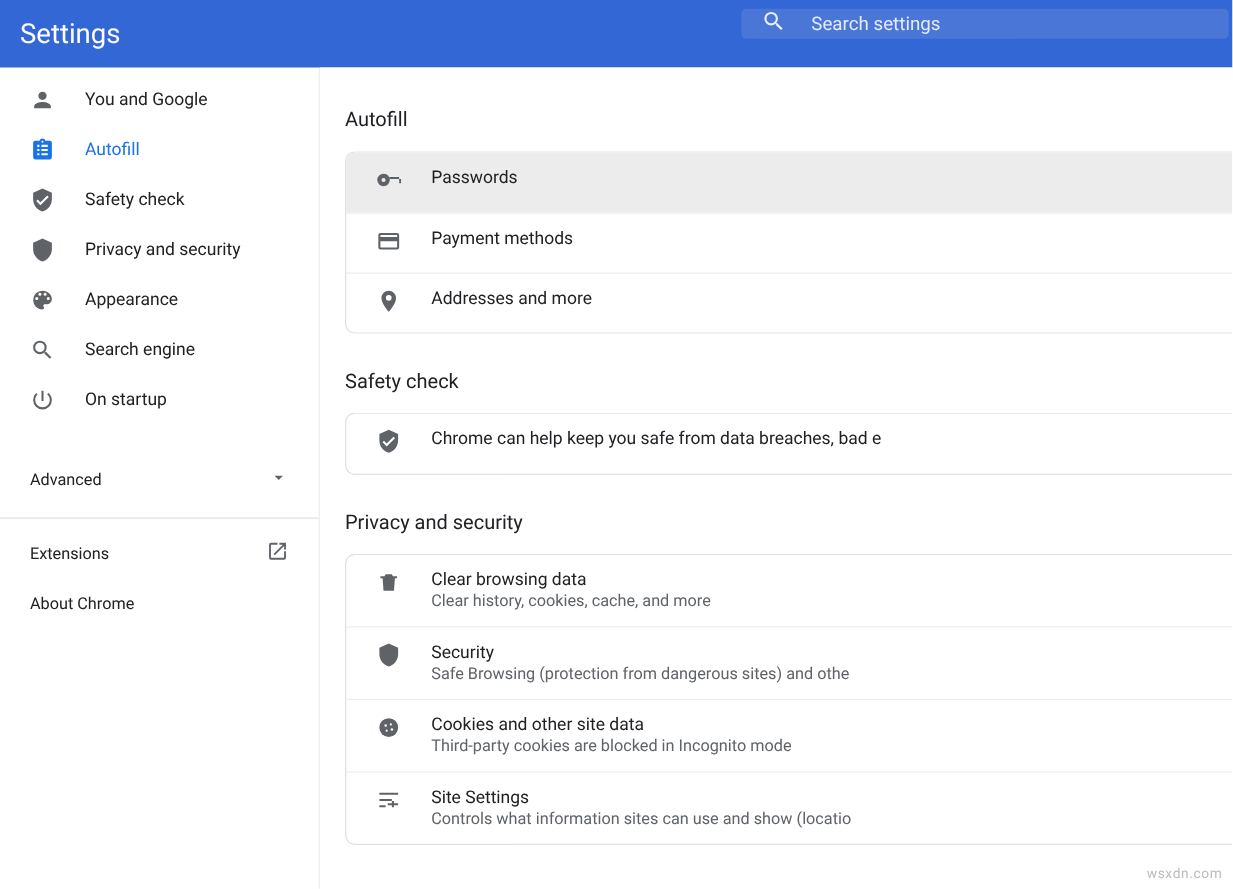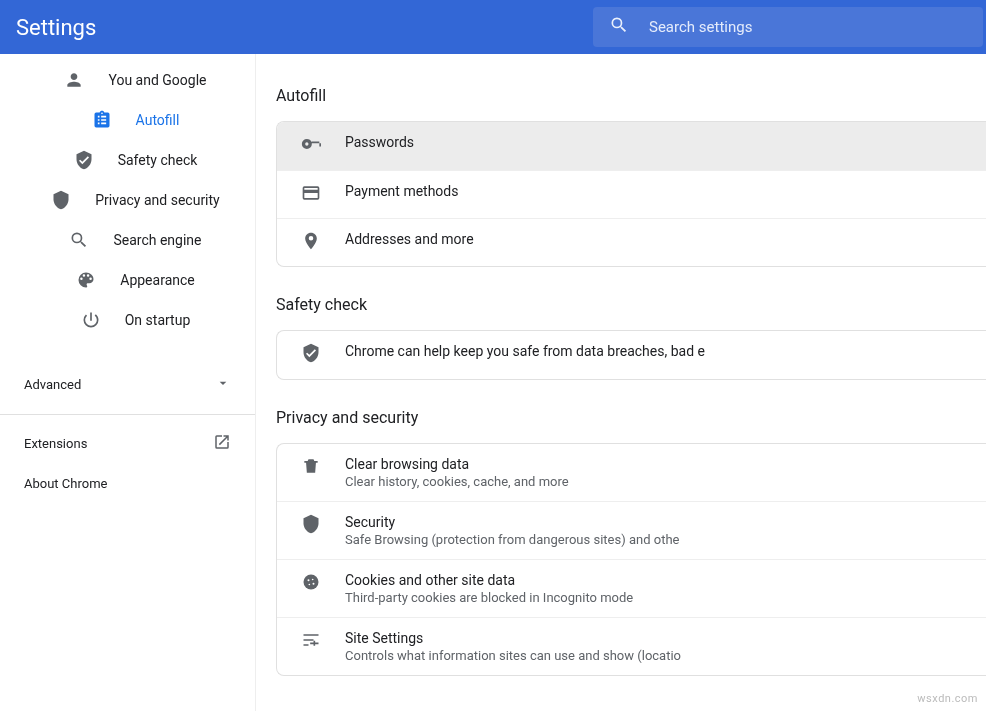--- a/index.html
+++ b/index.html
@@ -16,21 +16,21 @@
   .header-title {
     font-size: 22px;
     font-weight: 400;
     padding-left: 16px;
     text-align: right;
   }
   .search-box {
     position: absolute;
     left: 593px;
     top: 7px;
-    height: 40px;
+    height: 24px;
     width: 390px;
     background: #4a76d8;
     border-radius: 4px;
     display: flex;
     align-items: center;
     padding: 0 16px;
     color: #eaf0fc;
   }
   .search-box svg { flex-shrink: 0; }
   .search-input {
@@ -55,21 +55,20 @@
   .nav-item {
     height: 40px;
     display: flex;
     align-items: center;
     padding-left: 24px;
     font-size: 14px;
     color: #202124;
     cursor: pointer;
     border-radius: 0 20px 20px 0;
     margin-right: 8px;
-    justify-content: center;
   }
   .nav-item .icon-slot { width: 20px; height: 20px; display:flex; align-items:center; justify-content:center; margin-right: 24px; color:#5f6368; }
   .nav-item.selected { color: #1a73e8; background: transparent; }
   .nav-item.selected .icon-slot { color: #1a73e8; }
   .divider { height: 1px; background: #e0e0e0; margin: 10px 0 8px 0; }
   .adv-row, .ext-row, .about-row {
     height: 40px;
     display: flex;
     align-items: center;
     justify-content: space-between;
@@ -181,32 +180,32 @@
       <span class="icon-slot">
         <svg width="20" height="20" viewBox="0 0 24 24" fill="currentColor">
             <path d="M12 1L3 5v6c0 5.55 3.84 10.74 9 12 5.16-1.26 9-6.45 9-12V5l-9-4z"></path>
           </svg>
       </span>
       <span>Privacy and security</span>
     </div>
     <div class="nav-item">
       <span class="icon-slot">
         <svg width="20" height="20" viewBox="0 0 24 24" fill="currentColor">
+            <path d="M12 3a9 9 0 000 18c.83 0 1.5-.67 1.5-1.5 0-.39-.15-.74-.39-1.01-.23-.26-.38-.61-.38-.99 0-.83.67-1.5 1.5-1.5H16a5 5 0 005-5c0-4.42-4.03-8-9-8zM6.5 12a1.5 1.5 0 110-3 1.5 1.5 0 010 3zm3-4a1.5 1.5 0 110-3 1.5 1.5 0 010 3zm5 0a1.5 1.5 0 110-3 1.5 1.5 0 010 3zm3 4a1.5 1.5 0 110-3 1.5 1.5 0 010 3z"></path>
+          </svg>
+      </span>
+      <span>Appearance</span>
+    </div>
+    <div class="nav-item">
+      <span class="icon-slot">
+        <svg width="20" height="20" viewBox="0 0 24 24" fill="currentColor">
             <path d="M15.5 14h-.79l-.28-.27A6.471 6.471 0 0016 9.5 6.5 6.5 0 109.5 16a6.471 6.471 0 004.23-1.57l.27.28v.79l5 4.99L20.49 19l-4.99-5zM9.5 14A4.5 4.5 0 119.5 5a4.5 4.5 0 010 9z"></path>
           </svg>
       </span>
       <span>Search engine</span>
-    </div>
-    <div class="nav-item">
-      <span class="icon-slot">
-        <svg width="20" height="20" viewBox="0 0 24 24" fill="currentColor">
-            <path d="M12 3a9 9 0 000 18c.83 0 1.5-.67 1.5-1.5 0-.39-.15-.74-.39-1.01-.23-.26-.38-.61-.38-.99 0-.83.67-1.5 1.5-1.5H16a5 5 0 005-5c0-4.42-4.03-8-9-8zM6.5 12a1.5 1.5 0 110-3 1.5 1.5 0 010 3zm3-4a1.5 1.5 0 110-3 1.5 1.5 0 010 3zm5 0a1.5 1.5 0 110-3 1.5 1.5 0 010 3zm3 4a1.5 1.5 0 110-3 1.5 1.5 0 010 3z"></path>
-          </svg>
-      </span>
-      <span>Appearance</span>
     </div>
     <div class="nav-item">
       <span class="icon-slot">
         <svg width="20" height="20" viewBox="0 0 24 24" fill="currentColor">
             <path d="M13 3h-2v10h2V3zm4.83 2.17l-1.42 1.42A6.92 6.92 0 0119 12a7 7 0 11-14 0c0-2.05.88-3.9 2.29-5.19L5.87 5.39A8.93 8.93 0 003 12a9 9 0 1018 0c0-2.74-1.23-5.18-3.17-6.83z"></path>
           </svg>
       </span>
       <span>On startup</span>
     </div>
 

